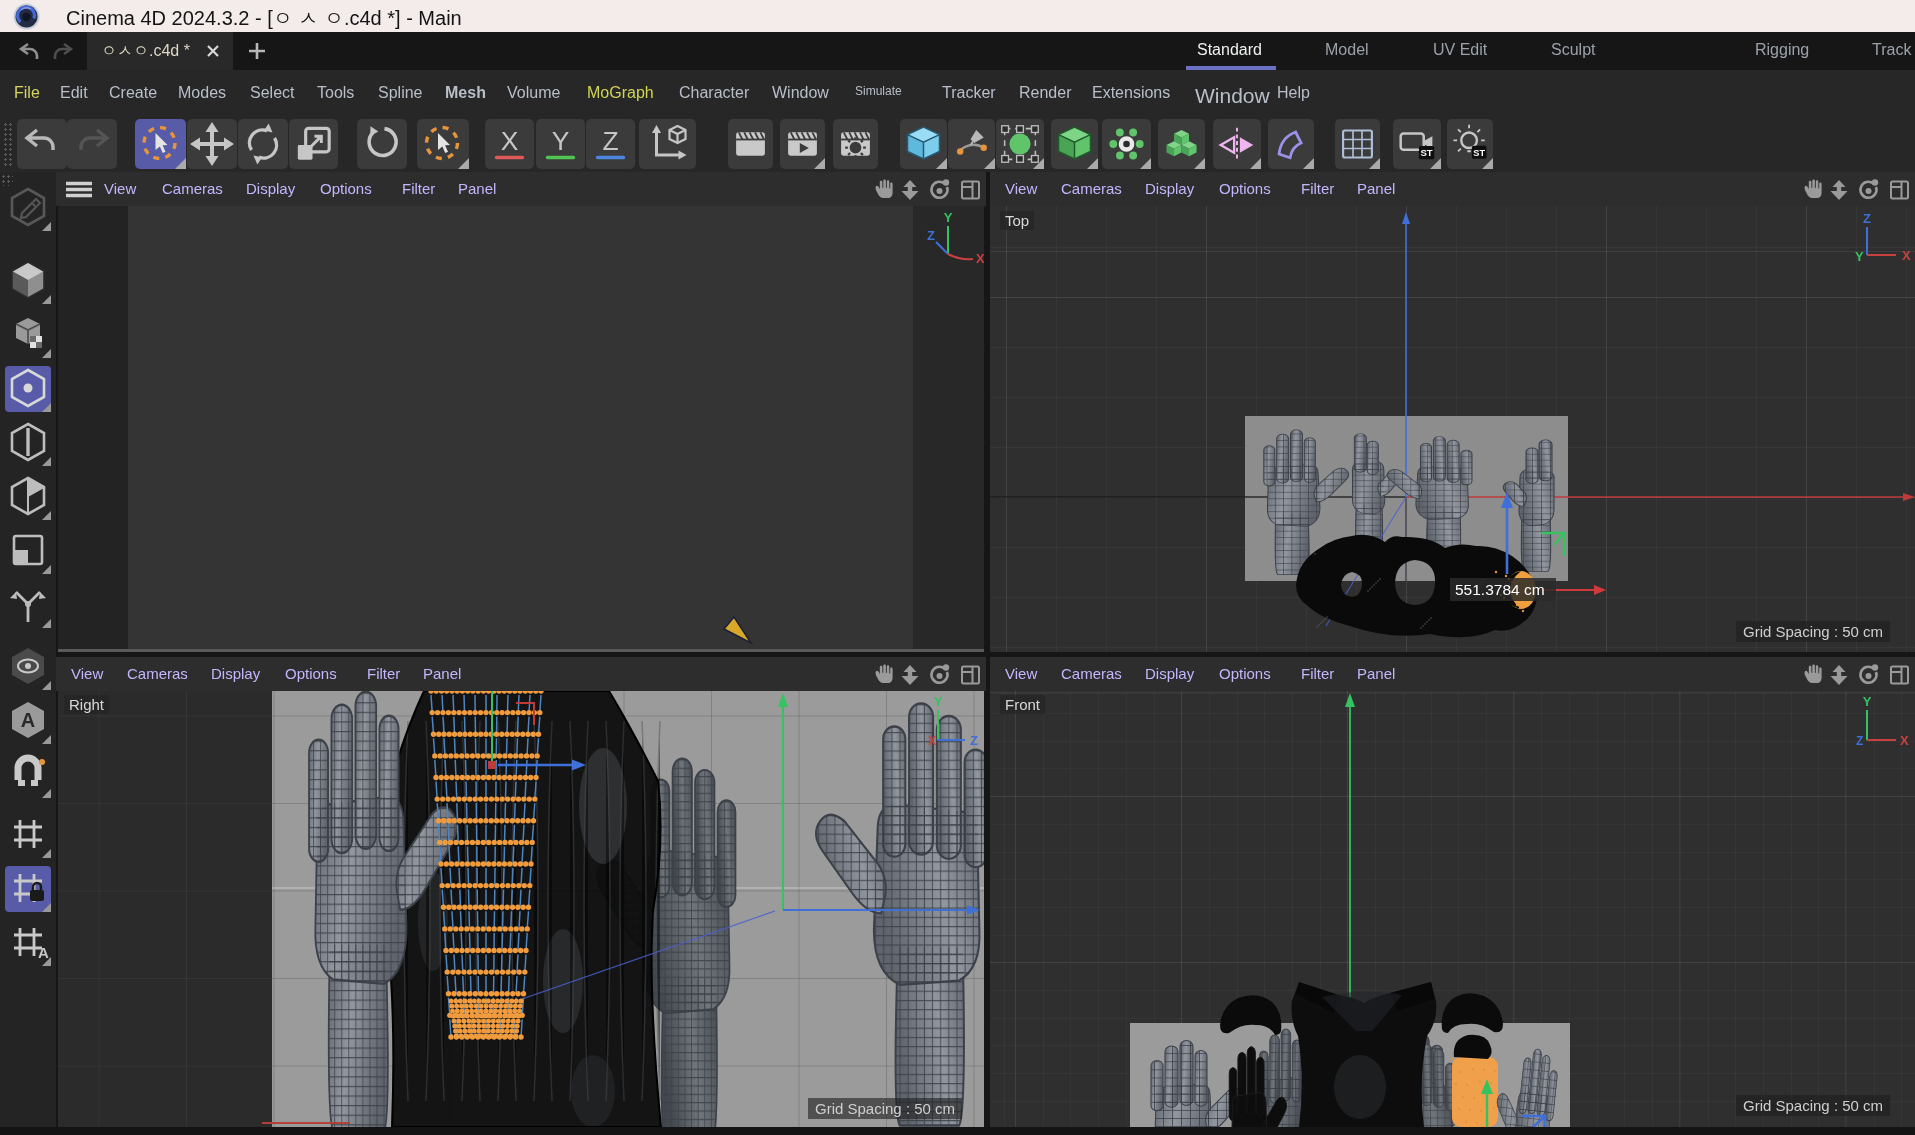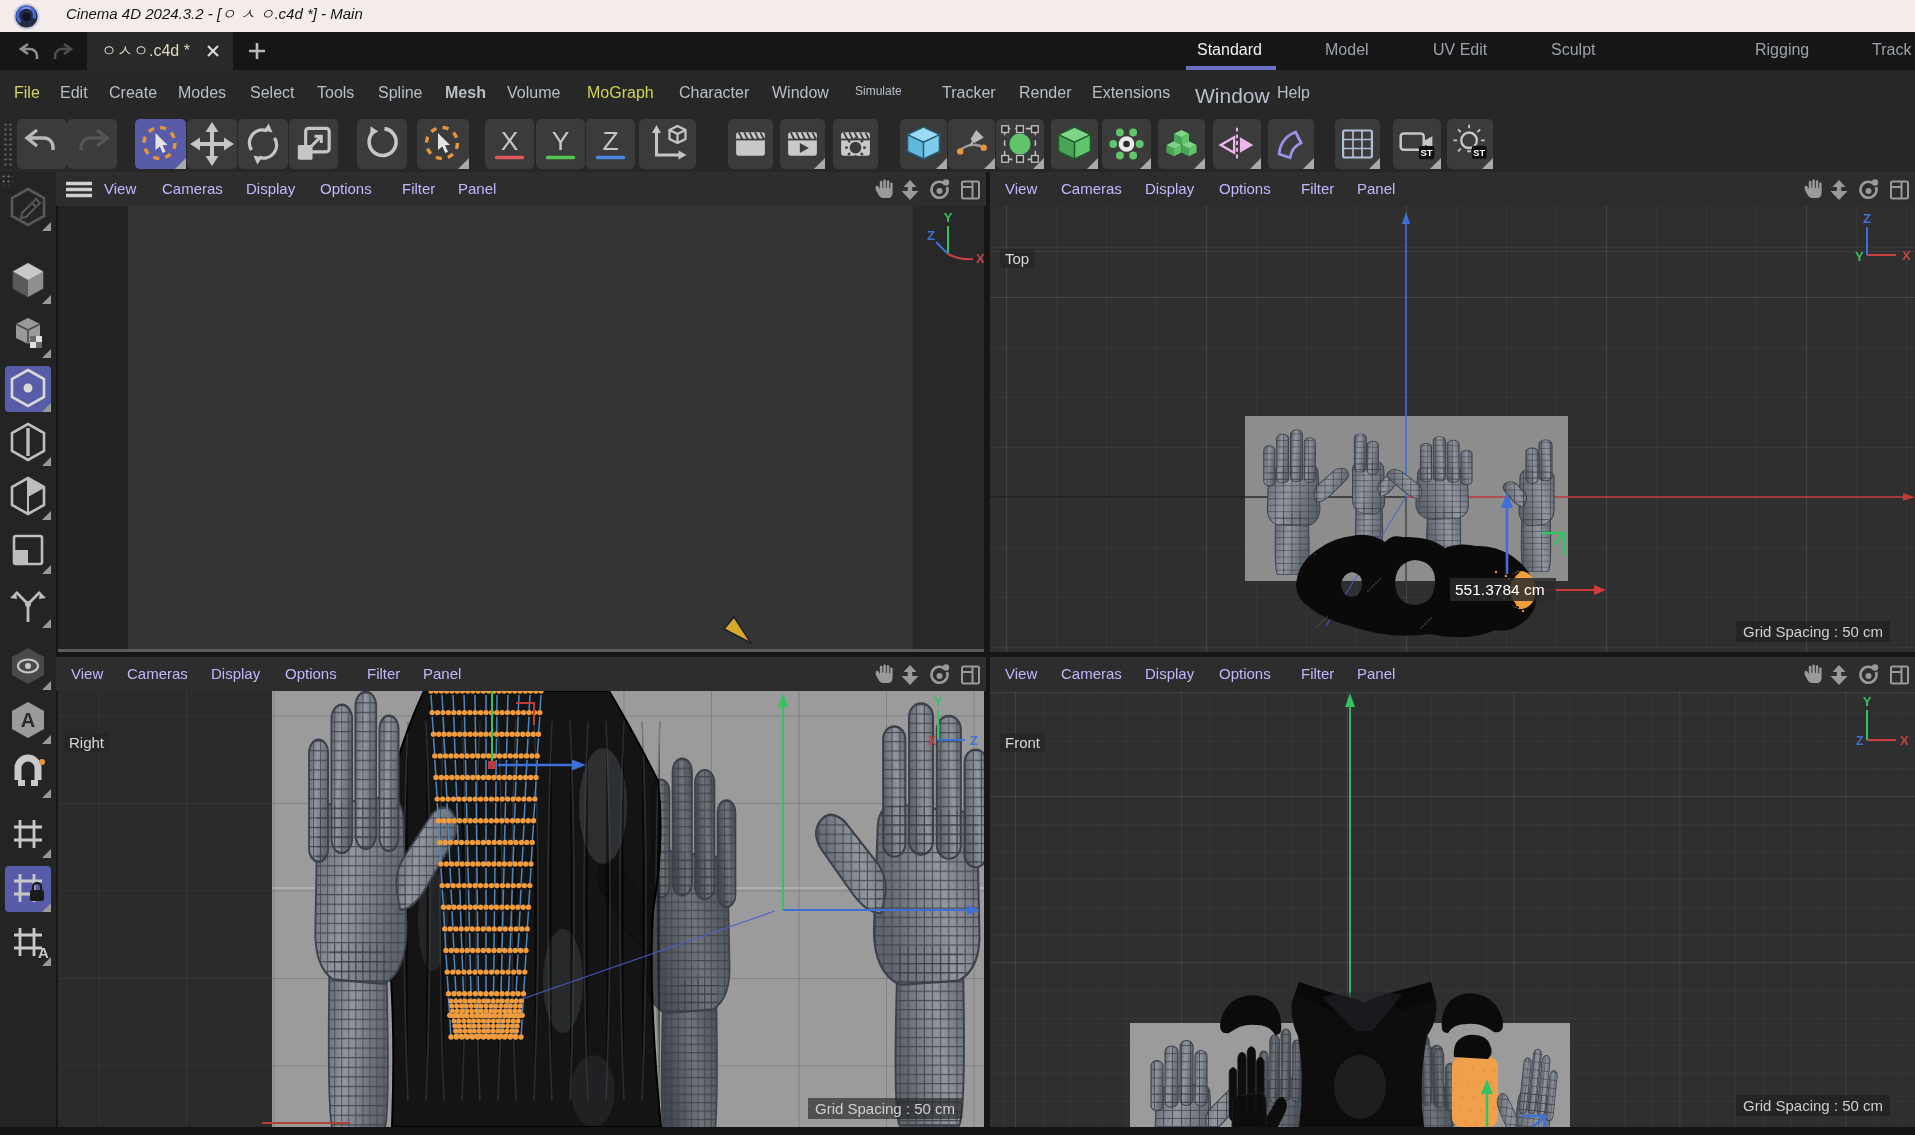--- a/index.html
+++ b/index.html
@@ -1,18 +1,18 @@
 <!DOCTYPE html>
 <html><head><meta charset="utf-8"><style>
 html,body{margin:0;padding:0;background:#111;}
 #root{position:relative;width:1915px;height:1135px;overflow:hidden;
   font-family:"Liberation Sans",sans-serif;-webkit-font-smoothing:antialiased;}
 .abs{position:absolute;}
 .mtx{color:#c4b5fd;font-size:15px;}
-.vlabel{position:absolute;color:#d8d8d8;font-size:15px;background:rgba(35,35,35,.65);padding:1px 5px;border-radius:1px;margin-top:38px;}
+.vlabel{position:absolute;color:#d8d8d8;font-size:15px;background:rgba(35,35,35,.65);padding:1px 5px;border-radius:1px;}
 .gsl{position:absolute;color:#cfcfcf;font-size:15px;background:rgba(30,30,30,.6);padding:2px 7px;}
 .vmenu{position:absolute;height:34px;background:#2d2d2d;display:flex;align-items:center;color:#c3c8cf;font-size:15px;}
 </style></head><body>
 <div id="root">
     <svg class="abs" width="0" height="0">
       <defs>
 <linearGradient id="hg" x1="0" y1="0" x2="1" y2="0.3">
  <stop offset="0" stop-color="#61666e"></stop>
           <stop offset="0.45" stop-color="#92979f"></stop>
           <stop offset="1" stop-color="#60656d"></stop>
@@ -36,21 +36,21 @@
 </defs>
     </svg>
     <div class="abs" style="left:0;top:0;width:1915px;height:32px;background:#f3ecea;"></div>
 <svg class="abs" style="left:13px;top:3px" width="27" height="27" viewBox="0 0 27 27">
  <circle cx="13.5" cy="13.5" r="13" fill="#c8ccd8"></circle>
  <circle cx="13.5" cy="13.5" r="11" fill="#232a44"></circle>
  <path d="M7.5 19 A8.5 8.5 0 1 1 21 15.5" fill="none" stroke="#4468d8" stroke-width="3.2"></path>
  <circle cx="13.5" cy="14" r="4.2" fill="#11151f"></circle>
  <path d="M8 7 a9 9 0 0 1 10 -1" stroke="#8a9ade" stroke-width="1.4" fill="none"></path>
 </svg>
-<div class="abs" style="left:66px;top:5px;color:#141414;font-size:15px;font-style:italic;">Cinema 4D 2024.3.2 - [ㅇ ㅅ ㅇ.c4d *] - Main</div>
+<div class="abs" style="left:66px;top:5px;color:#141414;font-size:20px;">Cinema 4D 2024.3.2 - [ㅇ ㅅ ㅇ.c4d *] - Main</div>
     <div class="abs" style="left:0;top:32px;width:1915px;height:38px;background:#161616;"></div>
 <div class="abs" style="left:87px;top:32px;width:146px;height:38px;background:#292929;"></div>
 <svg class="abs" style="left:14px;top:40px" width="64" height="24" viewBox="0 0 64 24">
  <path d="M14 4 L7 9 L14 14 M7 9 H16 a7 7 0 0 1 7 7 v3" fill="none" stroke="#909090" stroke-width="2.6"></path>
  <path d="M50 4 L57 9 L50 14 M57 9 H48 a7 7 0 0 0 -7 7 v3" fill="none" stroke="#4e4e4e" stroke-width="2.6"></path>
 </svg>
 <div class="abs" style="left:101px;top:41px;color:#ded8c2;font-size:16px;">ㅇㅅㅇ.c4d *</div>
 <svg class="abs" style="left:206px;top:44px" width="14" height="14">
       <path d="M2 2 L12 12 M12 2 L2 12" stroke="#d8d8d8" stroke-width="2.2"></path>
     </svg>

